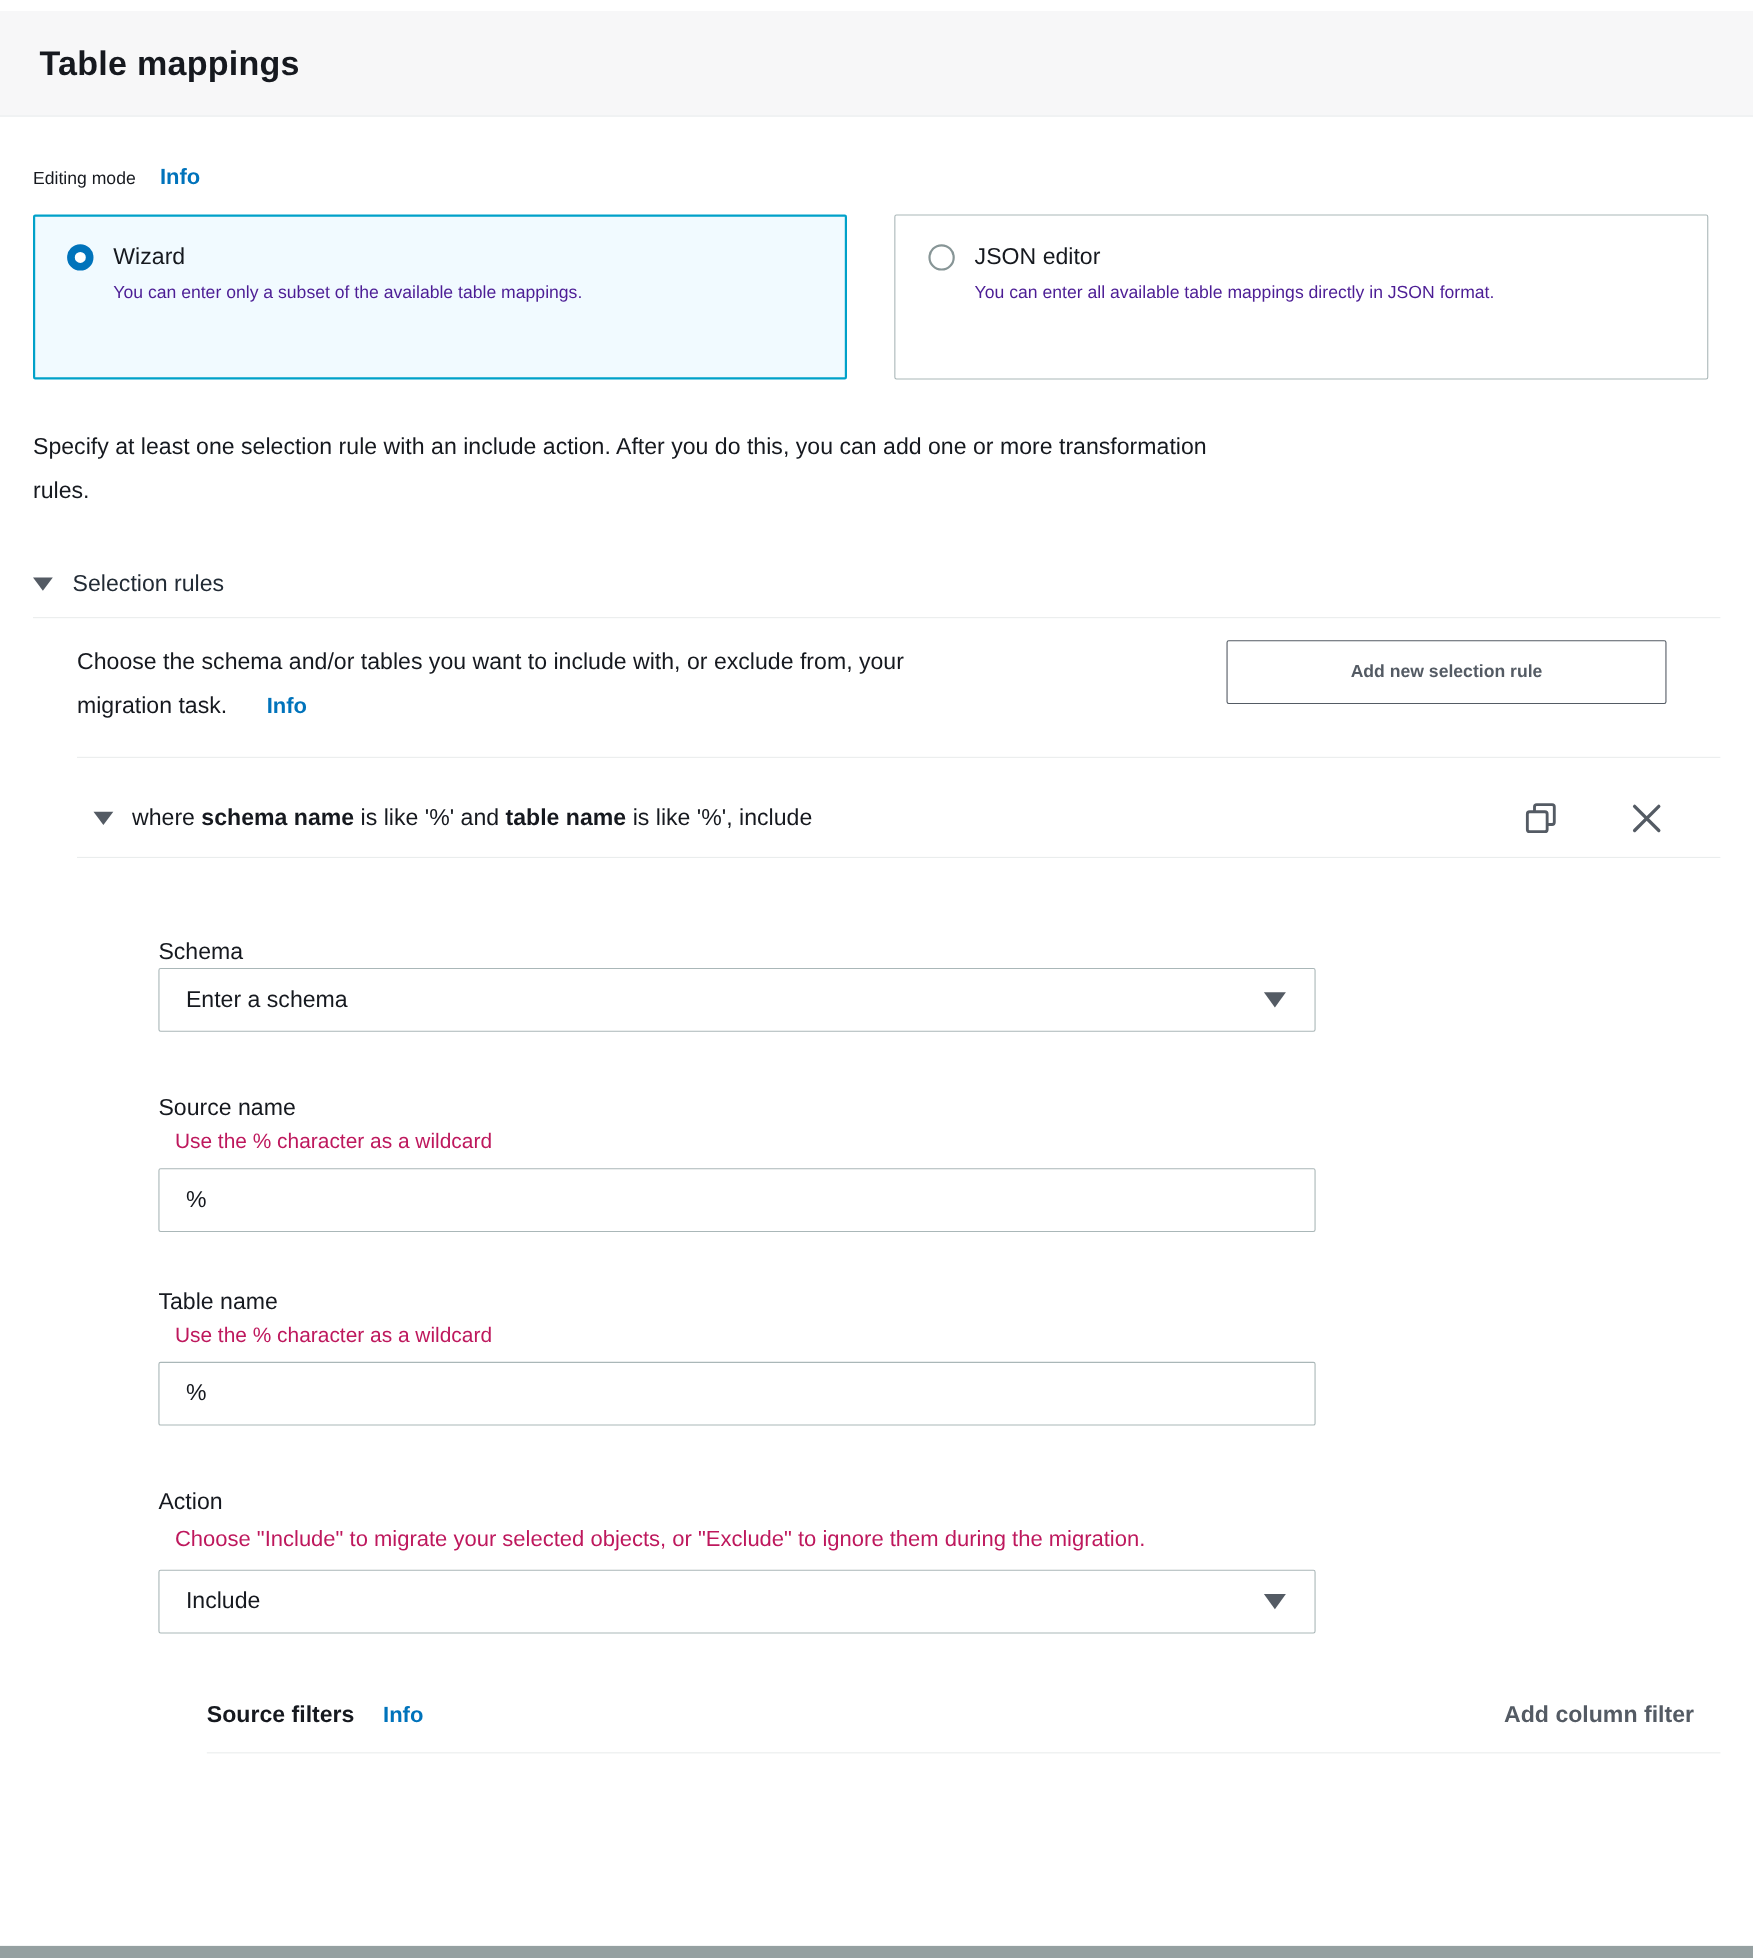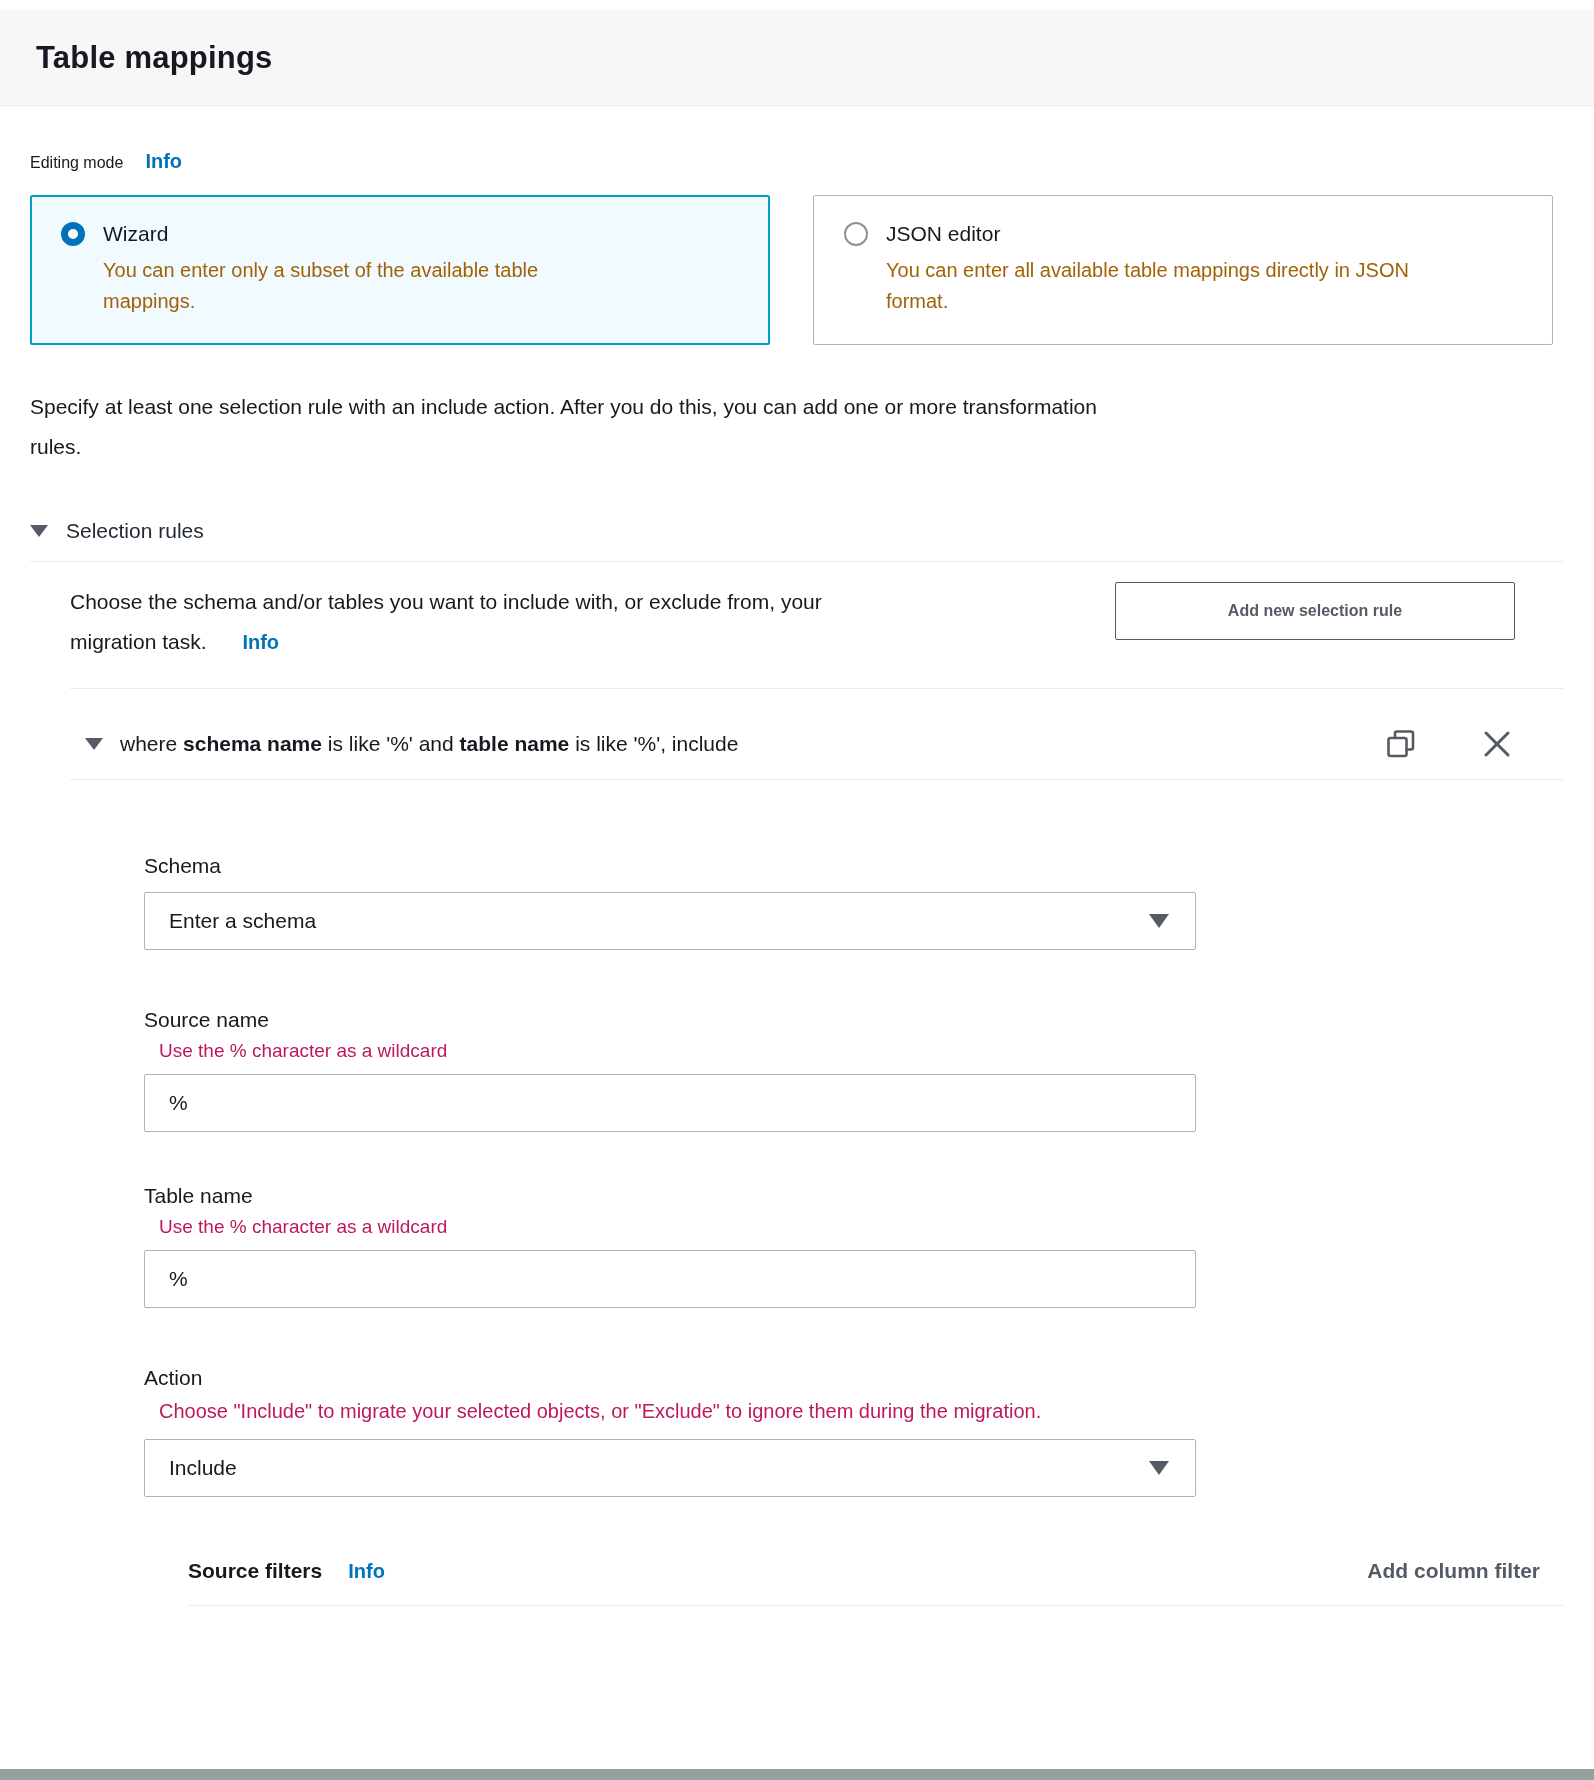--- a/index.html
+++ b/index.html
@@ -35,21 +35,21 @@
     border: 1px solid #aab7b8; border-radius: 2px;
     background: #ffffff;
     padding: 26px 24px 0 30px;
   }
   .card--selected { border: 2px solid #00a1c9; background: #f1faff; padding: 25px 24px 0 29px; }
   .radio-row { display: flex; align-items: center; gap: 18px; }
   .radio { width: 24px; height: 24px; border-radius: 50%; background: #ffffff; flex: 0 0 auto; }
   .radio--on  { border: 7px solid #0073bb; }
   .radio--off { border: 2px solid #879596; }
   .card-label { font-size: 21px; color: #16191f; }
-  .card-desc { margin: 9px 0 0 42px; font-size: 20px; line-height: 1.55; color: #a16207; }
+  .card-desc { margin: 9px 0 0 42px; font-size: 16px; line-height: 1.55; color: #4c1d95; }
   .card-desc--w1 { width: 495px; }
   .card-desc--w2 { width: 525px; }
 
   
   .intro { margin-top: 42px; font-size: 21px; line-height: 40px; color: #16191f; }
 
   
   .section-header { margin-top: 52px; display: flex; align-items: center; gap: 18px; cursor: pointer; }
   .section-title { font-size: 21px; font-weight: 400; color: #222b35; }
   .section-title--muted { color: #414750; }
@@ -92,21 +92,21 @@
   
   .rule-body { margin-left: 74px; width: 1052px; }
   .form-group { }
   .gap-74 { margin-top: 74px; }
   .gap-58 { margin-top: 58px; }
   .gap-52 { margin-top: 52px; }
   .form-label { font-size: 21px; color: #16191f; }
   .form-hint { margin-top: 8px; font-size: 19px; color: #be185d; margin-left: 15px; }
   .form-hint--lg { font-size: 20px; margin-top: 10px; }
   .select-box {
-    margin-top: 14px;
+    margin-top: 2px;
     width: 100%; height: 58px;
     border: 1px solid #aab7b8; border-radius: 2px;
     background: #ffffff;
     display: flex; align-items: center;
     padding: 0 26px 0 24px;
     font-size: 21px; color: #16191f;
     cursor: pointer;
   }
   .select-caret { margin-left: auto; width: 0; height: 0; border-left: 10px solid transparent; border-right: 10px solid transparent; border-top: 14px solid #545b64; }
   .text-input {

